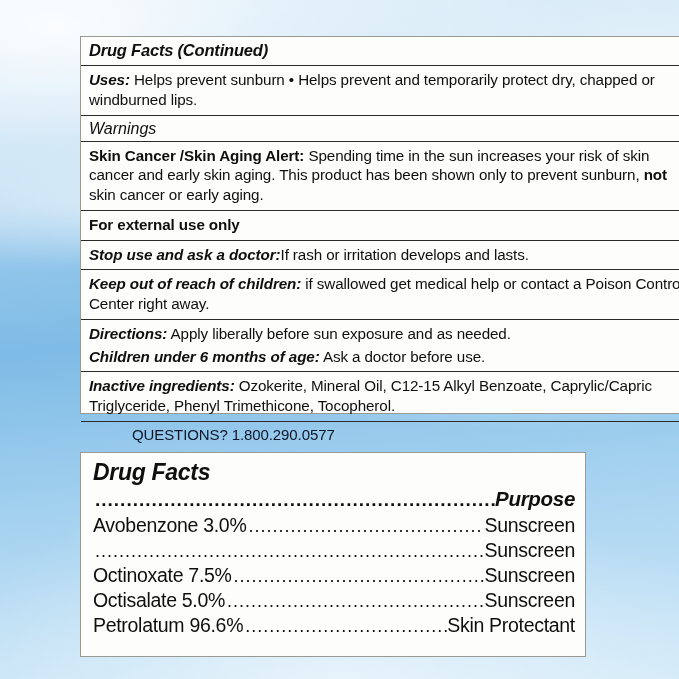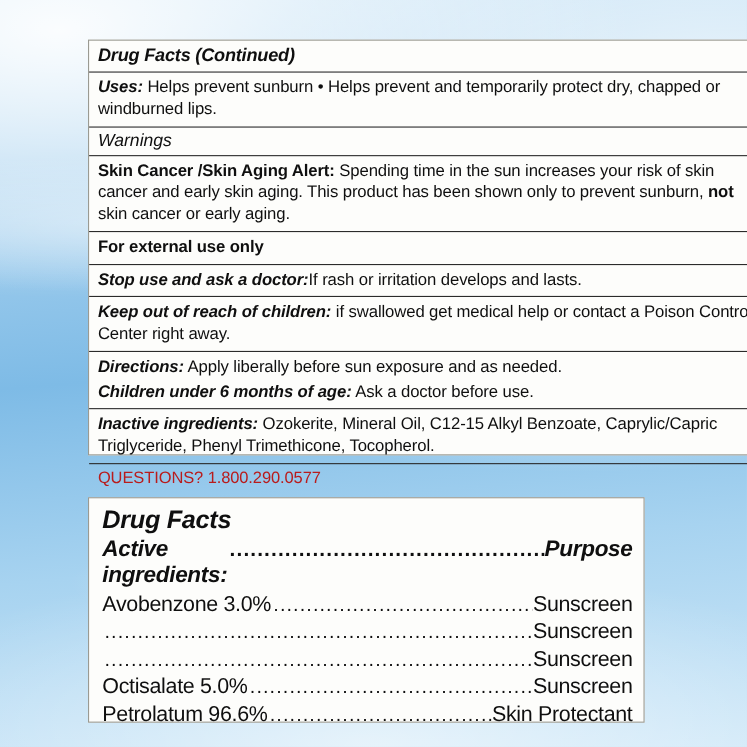--- a/index.html
+++ b/index.html
@@ -68,22 +68,23 @@
     color: #0f0f0f;
     letter-spacing: -0.2px;
   }
   .warnings-hdr {
     font-size: 16px;
     font-style: italic;
     color: #0f0f0f;
   }
   .questions {
     font-size: 15px;
-    color: #b91c1c;
+    color: #0f172a;
     letter-spacing: -0.1px;
+    margin-left: 43px;
   }
   .bi { font-weight: bold; font-style: italic; }
   .bold { font-weight: bold; }
 
   
   #panel-facts {
     left: 80px;
     top: 452px;
     width: 506px;
     height: 205px;
@@ -183,37 +184,37 @@
     <span class="questions">QUESTIONS? 1.800.290.0577</span>
   </div>
 
 </div>
 
 <div class="panel" id="panel-facts">
 
   <div id="facts-title">Drug Facts</div>
 
   <div class="active-line">
-    <span>Active ingredients:</span>
     <span class="dots">..........................................................................................</span>
     <span>Purpose</span>
   </div>
 
   <div class="ing-line">
     <span class="ing-name">Avobenzone 3.0%</span>
     <span class="dots">..........................................................................................</span>
     <span class="ing-purpose">Sunscreen</span>
   </div>
 
   <div class="ing-line">
     <span class="dots">..........................................................................................</span>
     <span class="ing-purpose">Sunscreen</span>
   </div>
 
   <div class="ing-line">
+    <span class="ing-name">Octinoxate 7.5%</span>
     <span class="dots">..........................................................................................</span>
     <span class="ing-purpose">Sunscreen</span>
   </div>
 
   <div class="ing-line">
     <span class="ing-name">Octisalate 5.0%</span>
     <span class="dots">..........................................................................................</span>
     <span class="ing-purpose">Sunscreen</span>
   </div>
 

